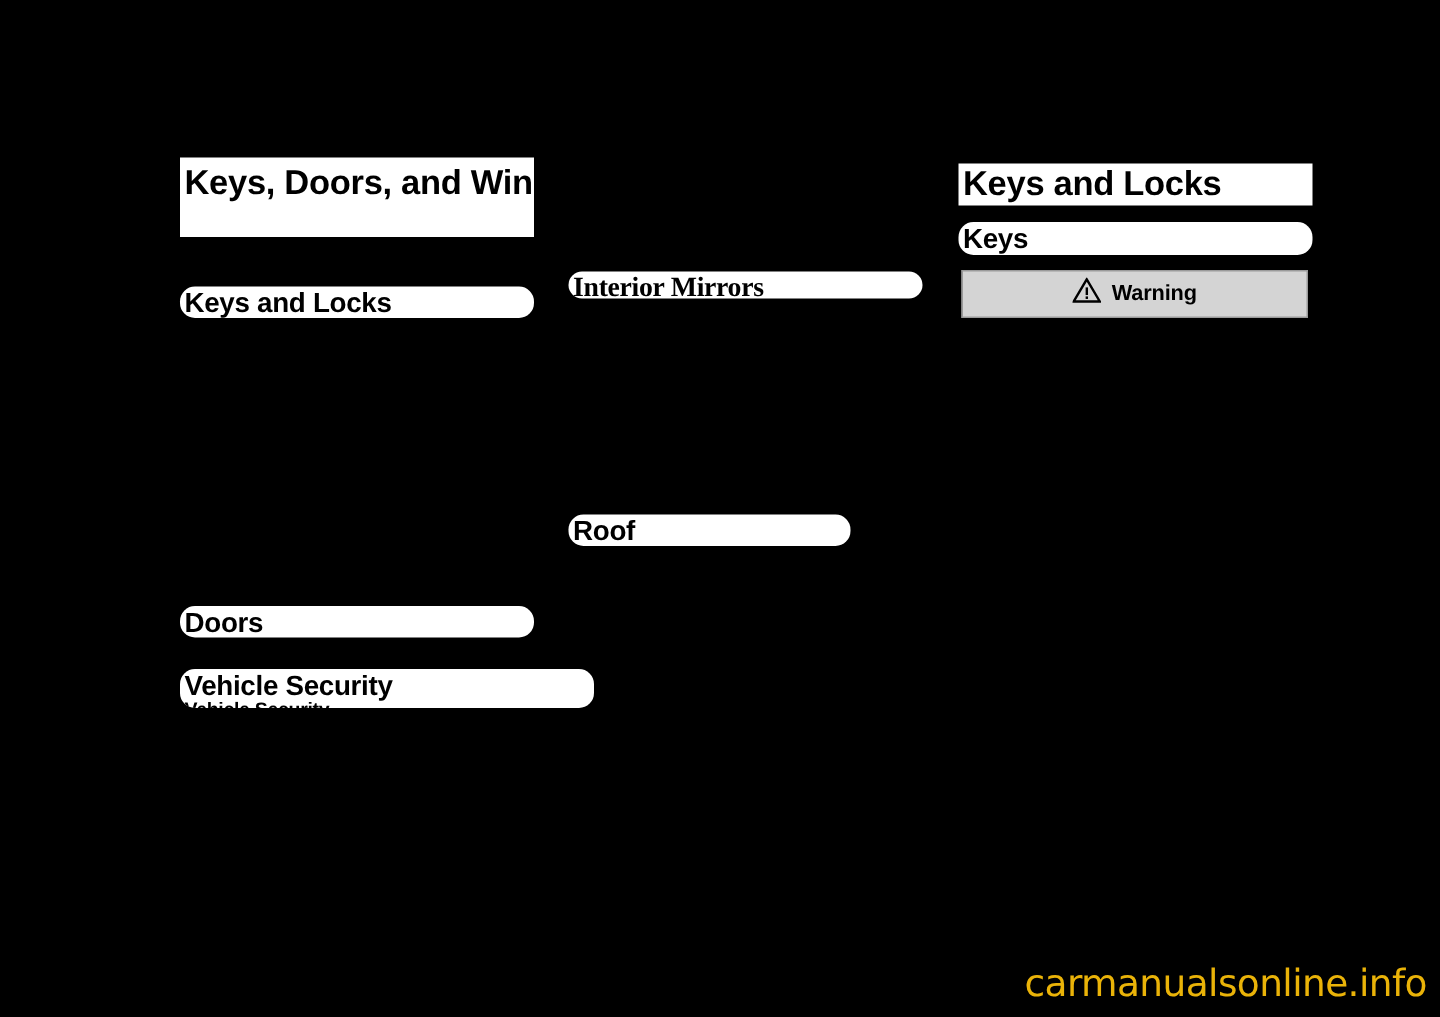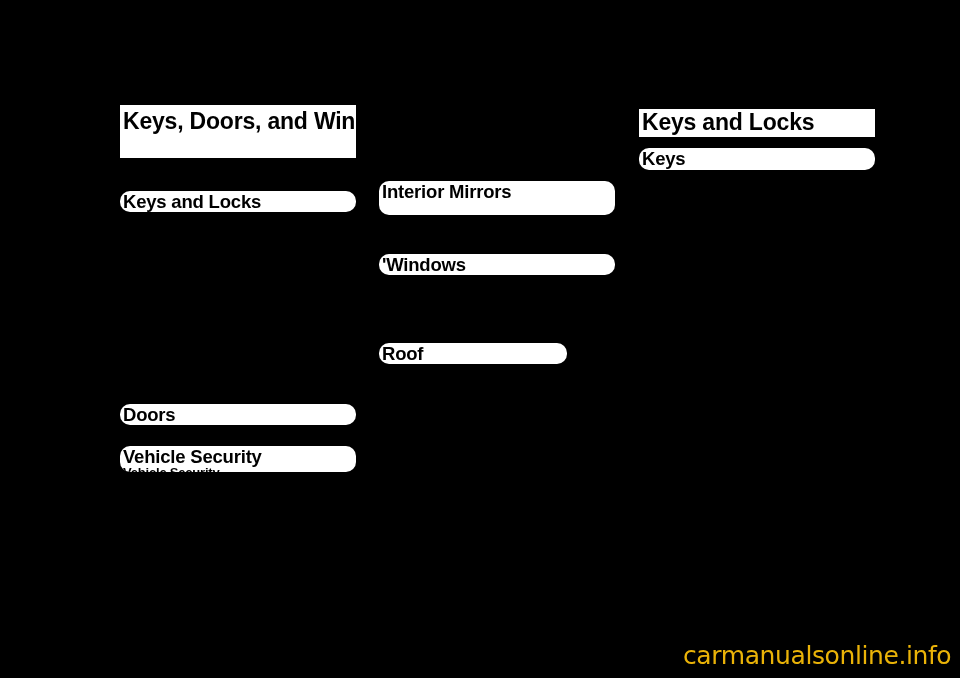--- a/index.html
+++ b/index.html
@@ -102,42 +102,49 @@
   </div>
 
   <div class="band band-h1" style="left:120px; top:191px; width:236px; height:21px;">
     <span>Keys and Locks</span>
   </div>
 
   <div class="band band-h1" style="left:120px; top:404px; width:236px; height:21px;">
     <span>Doors</span>
   </div>
 
-  <div class="band band-h1" style="left:120px; top:446px; width:236px; height:26px;">
+  <div class="band band-h1" style="left:120px; top:446px; width:276px; height:26px;">
     <span>Vehicle Security</span>
     <span class="band-sub">Vehicle Security</span>
   </div>
 
 
-  <div class="band band-h1" style="left:379px; top:181px; width:236px; height:34px;">
+  <div class="band band-h1" style="left:379px; top:181px; width:236px; height:18px;font-family:Liberation Serif, serif;">
     <span>Interior Mirrors</span>
   </div>
 
-  <div class="band band-h1" style="left:379px; top:254px; width:236px; height:21px;">
-    <span>'</span><span>Windows</span>
-  </div>
 
   <div class="band band-h1" style="left:379px; top:343px; width:188px; height:21px;">
     <span>Roof</span>
   </div>
 
   <div class="band band-title" style="left:639px; top:109px; width:236px; height:28px; padding-top:0;">
     <span>Keys and Locks</span>
   </div>
 
   <div class="band band-h1" style="left:639px; top:148px; width:236px; height:22px;">
     <span>Keys</span>
   </div>
 
+  <div class="warning-box" style="left:641px; top:180px; width:231px; height:32px;">
+    <span class="warn-tri">
+      <svg width="19" height="17" viewBox="0 0 19 17" aria-hidden="true">
+        <path d="M9.5 1.2 L18.2 16.0 L0.8 16.0 Z" fill="none" stroke="#000000" stroke-width="1.6" stroke-linejoin="miter"></path>
+        <rect x="8.75" y="6.6" width="1.6" height="5.1" fill="#000000"></rect>
+        <rect x="8.75" y="12.6" width="1.6" height="1.7" fill="#000000"></rect>
+      </svg>
+    </span>
+    <span class="warning-label">Warning</span>
+  </div>
 
   <div class="watermark" style="left:683px; top:641px;">carmanualsonline.info</div>
 
 </div>
 
 </body></html>

